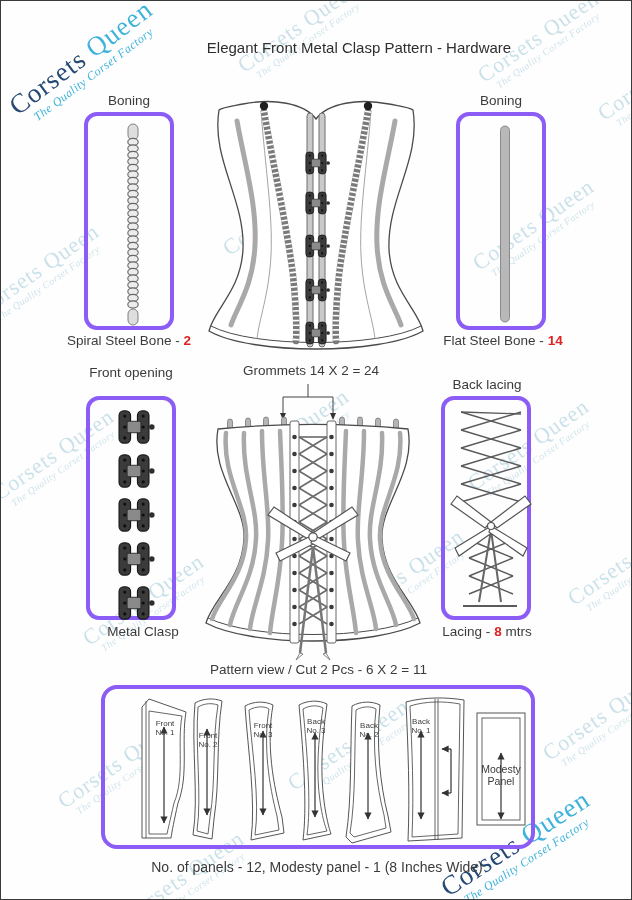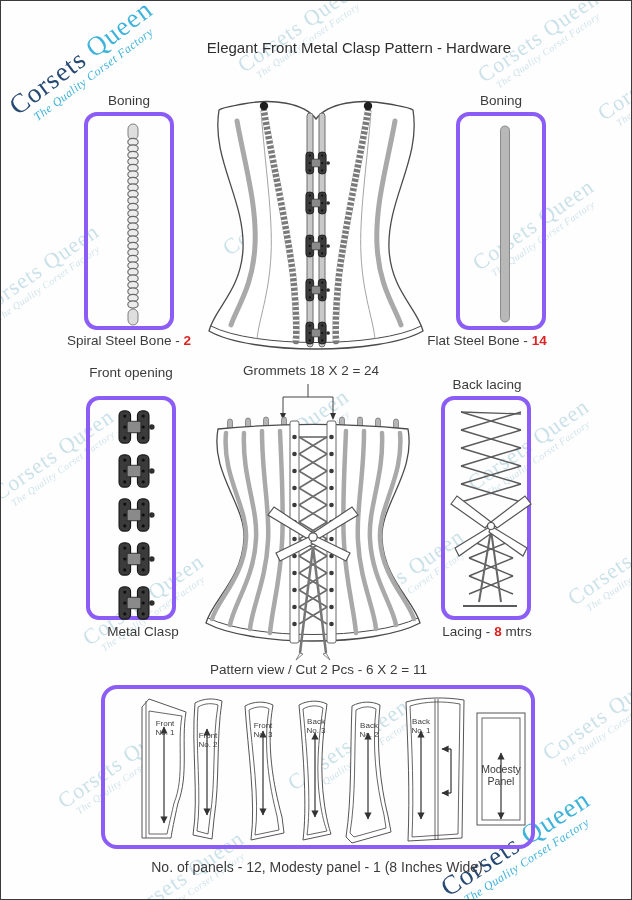--- a/index.html
+++ b/index.html
@@ -168,21 +168,21 @@
     </div>
     <div class="lbl" style="left:38px;top:332px;width:180px;">
       <span>Spiral Steel Bone -</span> <span class="red">2</span>
     </div>
 
     <div class="box" style="left:455px;top:111px;width:90px;height:218px;">
       <svg width="90" height="218" viewBox="0 0 90 218">
         <rect x="40.5" y="10" width="9" height="196" rx="4.5" fill="#b8b8b8" stroke="#8a8a8a"></rect>
       </svg>
     </div>
-    <div class="lbl" style="left:396px;top:332px;width:180px;">
+    <div class="lbl" style="left:412px;top:332px;width:180px;">
       <span>Flat Steel Bone -</span> <span class="red">14</span>
     </div>
 
     <svg class="abs" style="left:200px;top:94px;" width="230" height="262" viewBox="0 0 230 262">
       <path d="M115,24 C103,8 72,3 42,9 C32,11 22,12 18,15 C10,64 44,104 42,154 C40,196 13,214 8,236 C50,260 180,260 222,236 C217,214 190,196 188,154 C186,104 220,64 212,15 C208,12 198,11 188,9 C158,3 127,8 115,24 Z" fill="#ffffff" stroke="#4a4a4a" stroke-width="1.3"></path>
       <path d="M10,231 C52,253 178,253 220,231" fill="none" stroke="#4a4a4a" stroke-width="1"></path>
       <path d="M36,26 C44,70 56,110 54,150 C52,192 36,212 30,230" fill="none" stroke="#a9a9a9" stroke-width="5" stroke-linecap="round"></path>
       <path d="M194,26 C186,70 174,110 176,150 C178,192 194,212 200,230" fill="none" stroke="#a9a9a9" stroke-width="5" stroke-linecap="round"></path>
       <path d="M60,16 C64,70 72,120 70,160 C68,200 58,224 56,244" fill="none" stroke="#999" stroke-width="0.9"></path>
       <path d="M170,16 C166,70 158,120 160,160 C162,200 172,224 174,244" fill="none" stroke="#999" stroke-width="0.9"></path>
@@ -194,21 +194,21 @@
       <circle cx="167" cy="11" r="4.2" fill="#1f1f1f"></circle>
       <rect x="106" y="18" width="6" height="234" rx="3" fill="#c9c9c9" stroke="#6e6e6e"></rect>
       <rect x="118" y="18" width="6" height="234" rx="3" fill="#c9c9c9" stroke="#6e6e6e"></rect>
       <use href="#clasp" transform="translate(115,68) scale(0.78)"></use>
       <use href="#clasp" transform="translate(115,108) scale(0.78)"></use>
       <use href="#clasp" transform="translate(115,151) scale(0.78)"></use>
       <use href="#clasp" transform="translate(115,195) scale(0.78)"></use>
       <use href="#clasp" transform="translate(115,238) scale(0.78)"></use>
     </svg>
 
-    <div class="lbl" style="left:185px;top:362px;width:250px;">Grommets 18 X 2 = 24</div>
+    <div class="lbl" style="left:185px;top:362px;width:250px;">Grommets 14 X 2 = 24</div>
 
     <div class="lbl" style="left:80px;top:364px;width:100px;">Front opening</div>
     <div class="lbl" style="left:436px;top:376px;width:100px;">Back lacing</div>
 
     <div class="box" style="left:85px;top:395px;width:90px;height:224px;">
       <svg width="90" height="224" viewBox="0 0 90 224">
         <use href="#clasp" transform="translate(44,27) scale(1.15)"></use>
         <use href="#clasp" transform="translate(44,71) scale(1.15)"></use>
         <use href="#clasp" transform="translate(44,115) scale(1.15)"></use>
         <use href="#clasp" transform="translate(44,159) scale(1.15)"></use>

